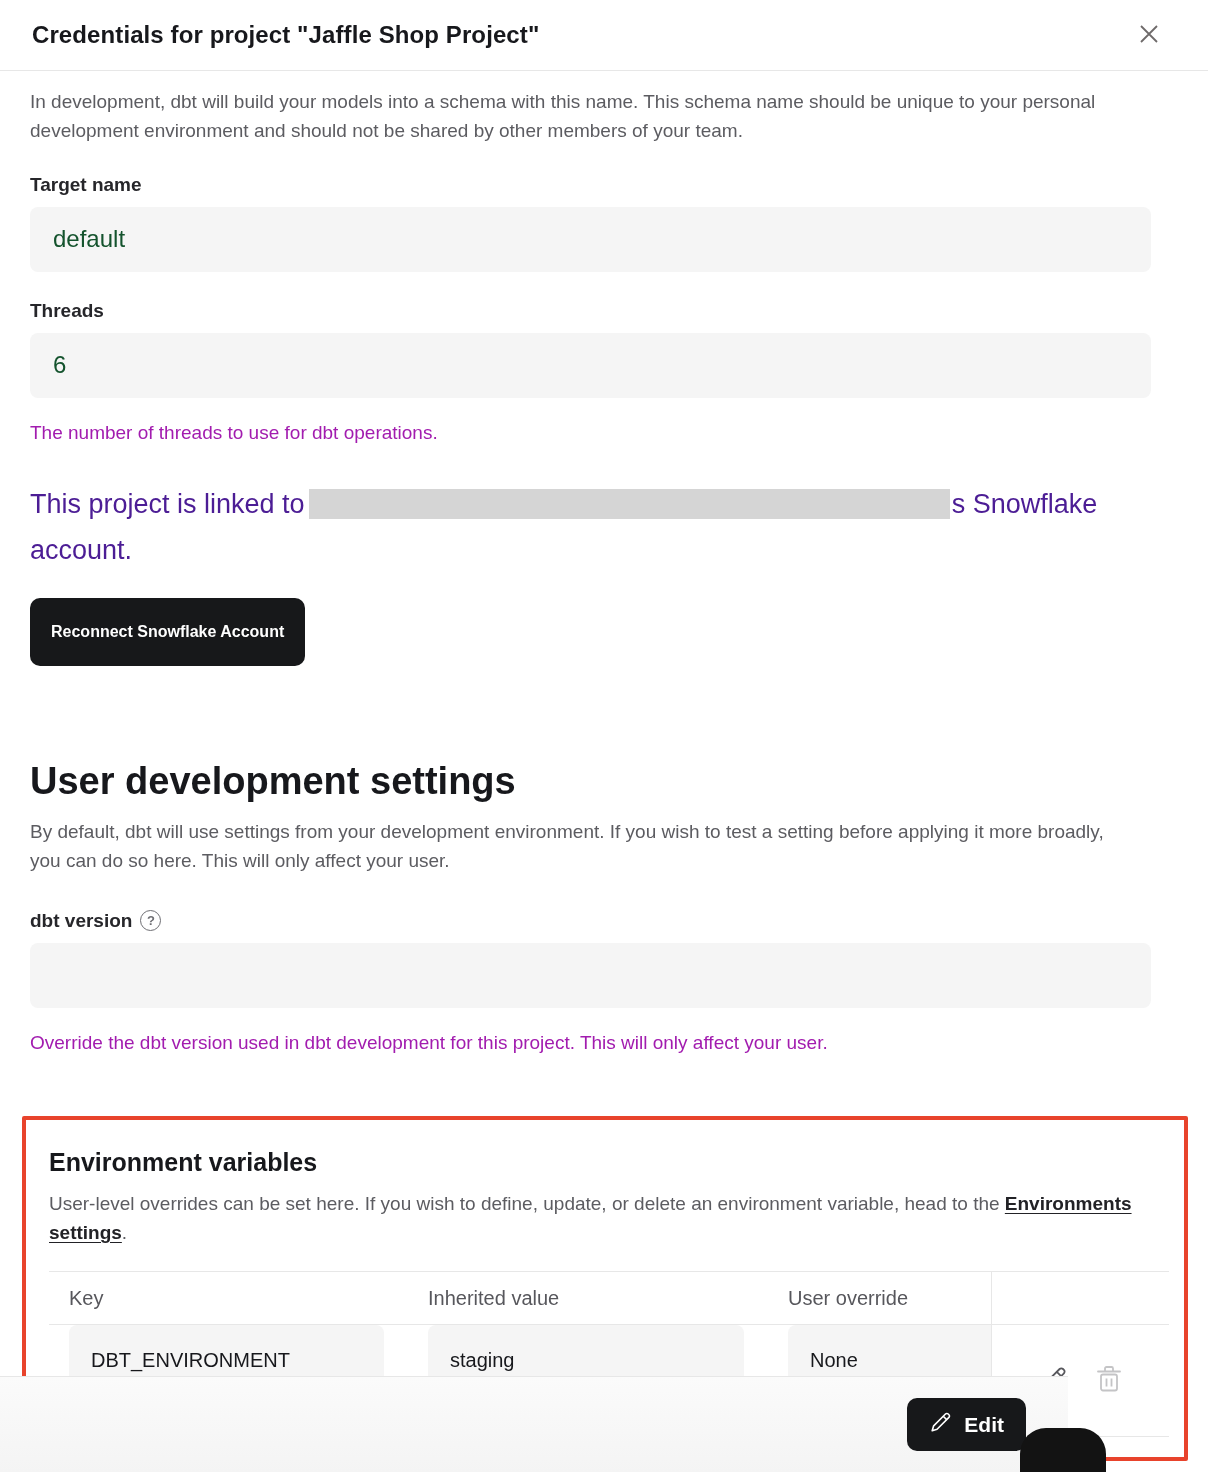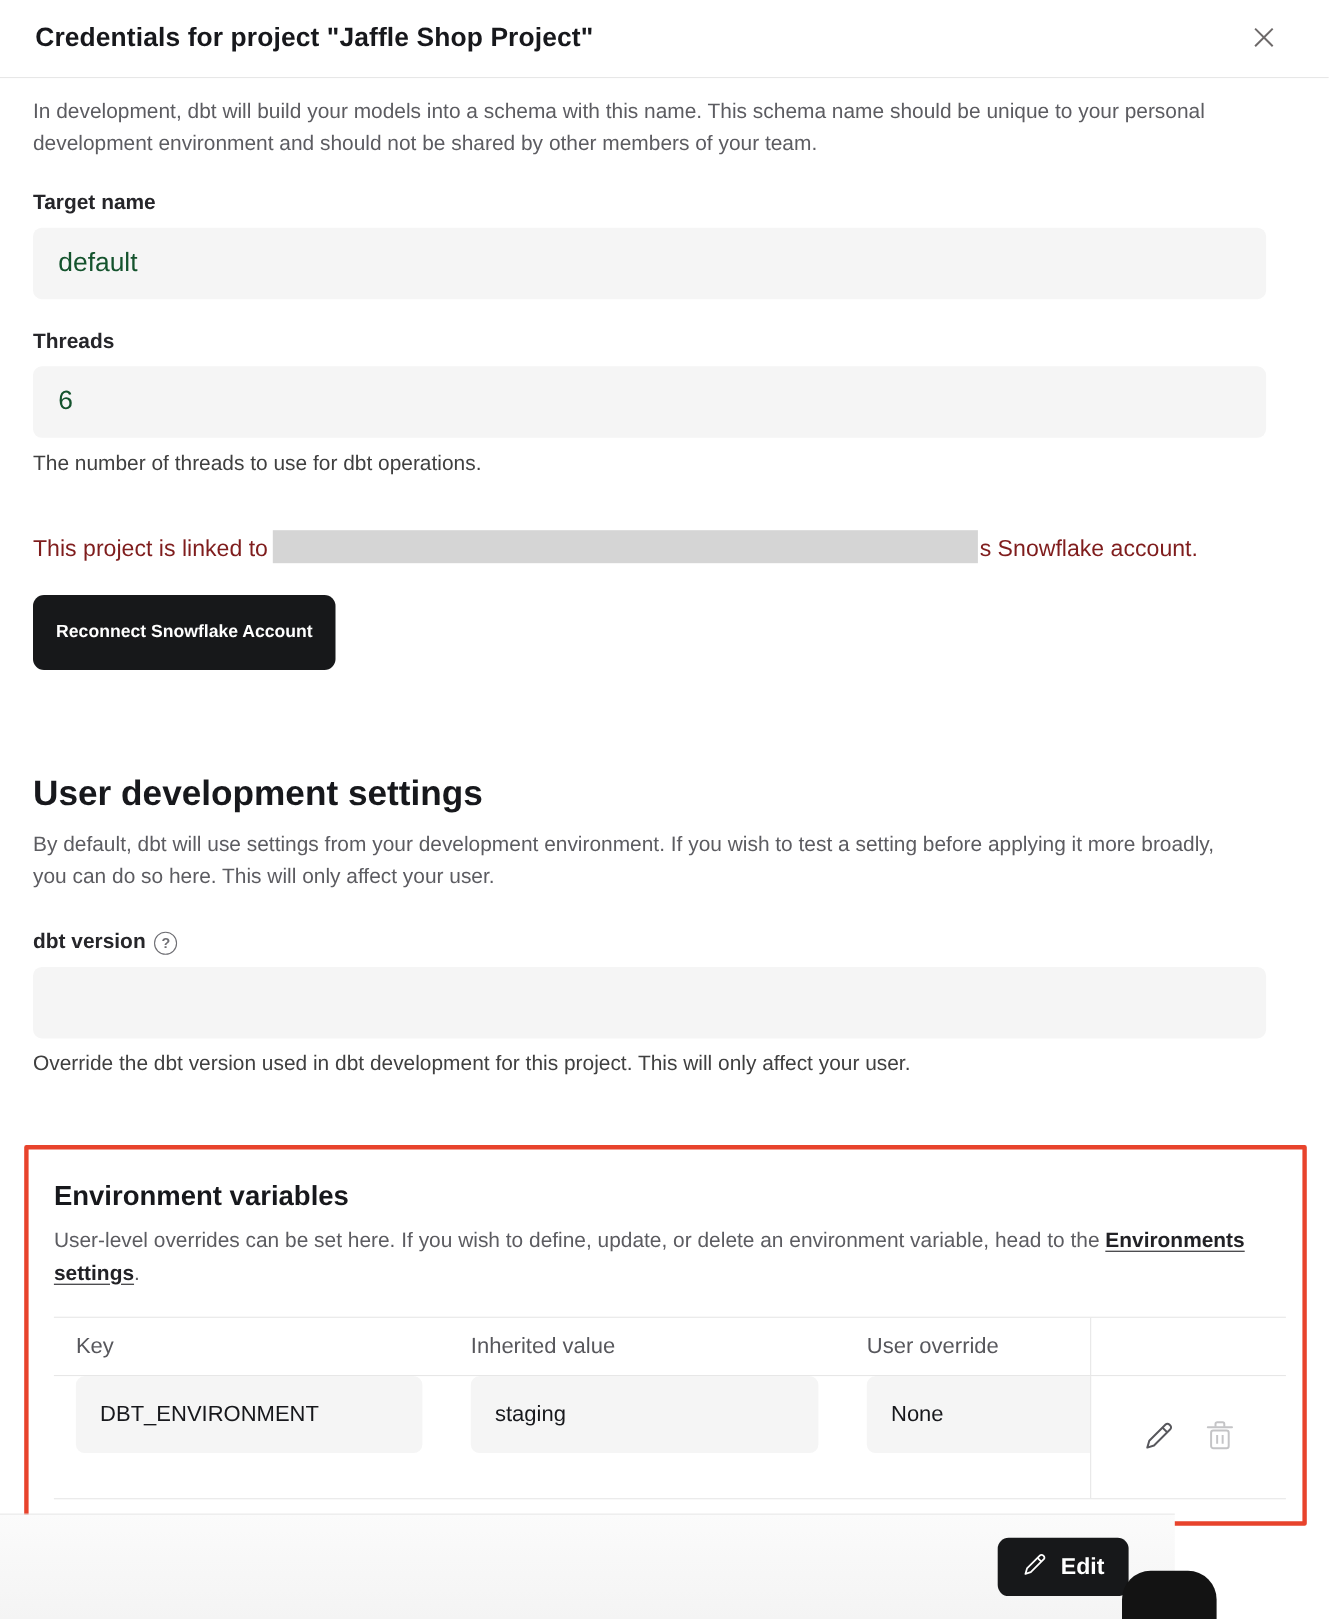--- a/index.html
+++ b/index.html
@@ -33,38 +33,38 @@
     font-size: 19px; line-height: 1.55; color: #5c5c61; max-width: 1118px;
   }
   .field-label { font-size: 19px; font-weight: 700; color: #26262a; margin-top: 28px; }
   .text-input {
     margin-top: 11px;
     width: 1121px; height: 65px;
     background: #f5f5f5; border: none; border-radius: 8px;
     font-family: inherit; font-size: 24px; color: #14532d;
     padding: 0 23px; outline: none; display: block;
   }
-  .helper { margin-top: 13px; font-size: 19px; color: #404040; }
+  .helper { margin-top: 24px; font-size: 19px; color: #a21caf; }
 
   .linked-text {
-    margin-top: 48px; font-size: 21px; color: #7f1d1d; line-height: 1.7; max-width: 1121px;
+    margin-top: 38px; font-size: 27px; color: #4c1d95; line-height: 1.7; max-width: 1121px;
   }
   .redact-bar {
     display: inline-block; vertical-align: middle;
     width: 641px; height: 30px; background: #d5d5d5; margin: 0 2px 4px 4px;
   }
   .btn-dark {
     margin-top: 24px;
     background: #17181a; color: #ffffff; border: none; border-radius: 10px;
     font-family: inherit; font-size: 16px; font-weight: 700;
     padding: 0 21px; height: 68px; cursor: pointer;
     display: inline-flex; align-items: center; gap: 10px; justify-content: flex-end;
   }
 
-  .section-heading { margin-top: 94px; font-size: 32px; font-weight: 600; color: #17181c; }
+  .section-heading { margin-top: 94px; font-size: 38px; font-weight: 600; color: #17181c; }
   .section-desc { margin-top: 14px; font-size: 19px; line-height: 1.55; color: #5c5c61; max-width: 1080px; }
 
   .label-row { display: flex; align-items: center; gap: 8px; margin-top: 34px; }
   .label-row .field-label { margin-top: 0; }
   .help-icon {
     width: 21px; height: 21px; border: 1.5px solid #6e6e73; border-radius: 50%;
     color: #6e6e73; font-size: 13px; font-weight: 700;
     display: inline-flex; align-items: center; justify-content: center;
     cursor: pointer; background: none; font-family: inherit;
   }

